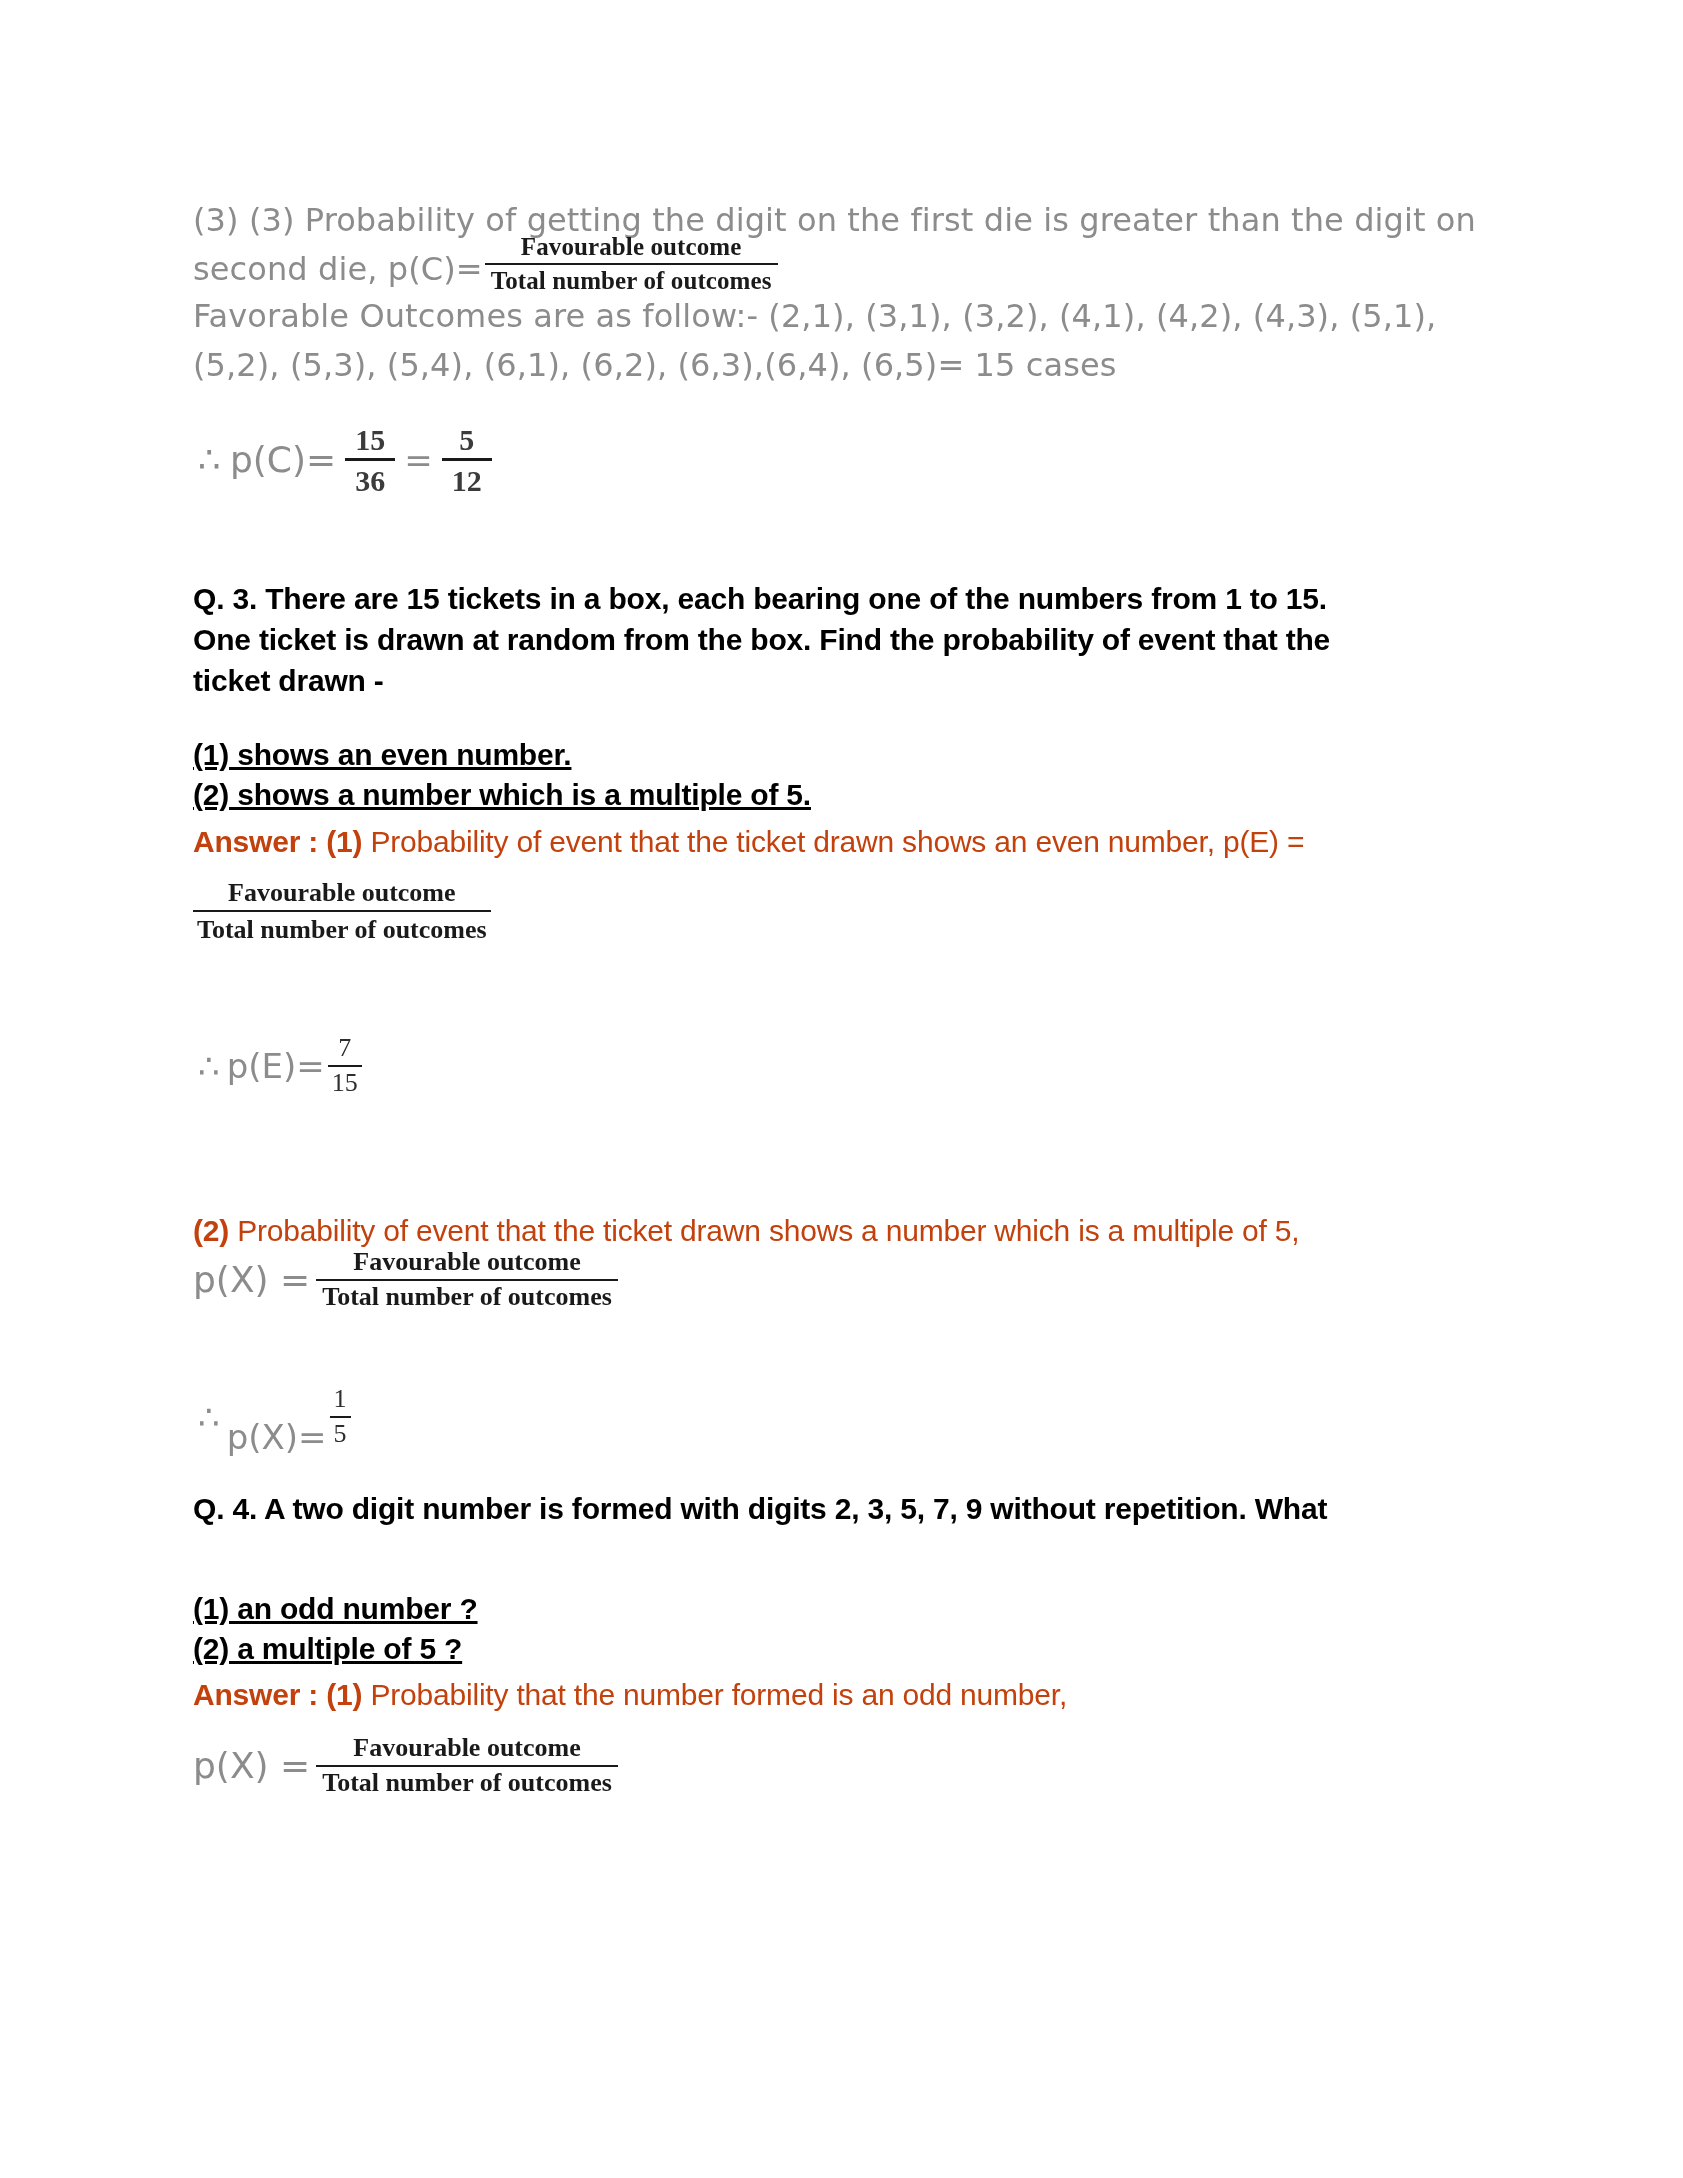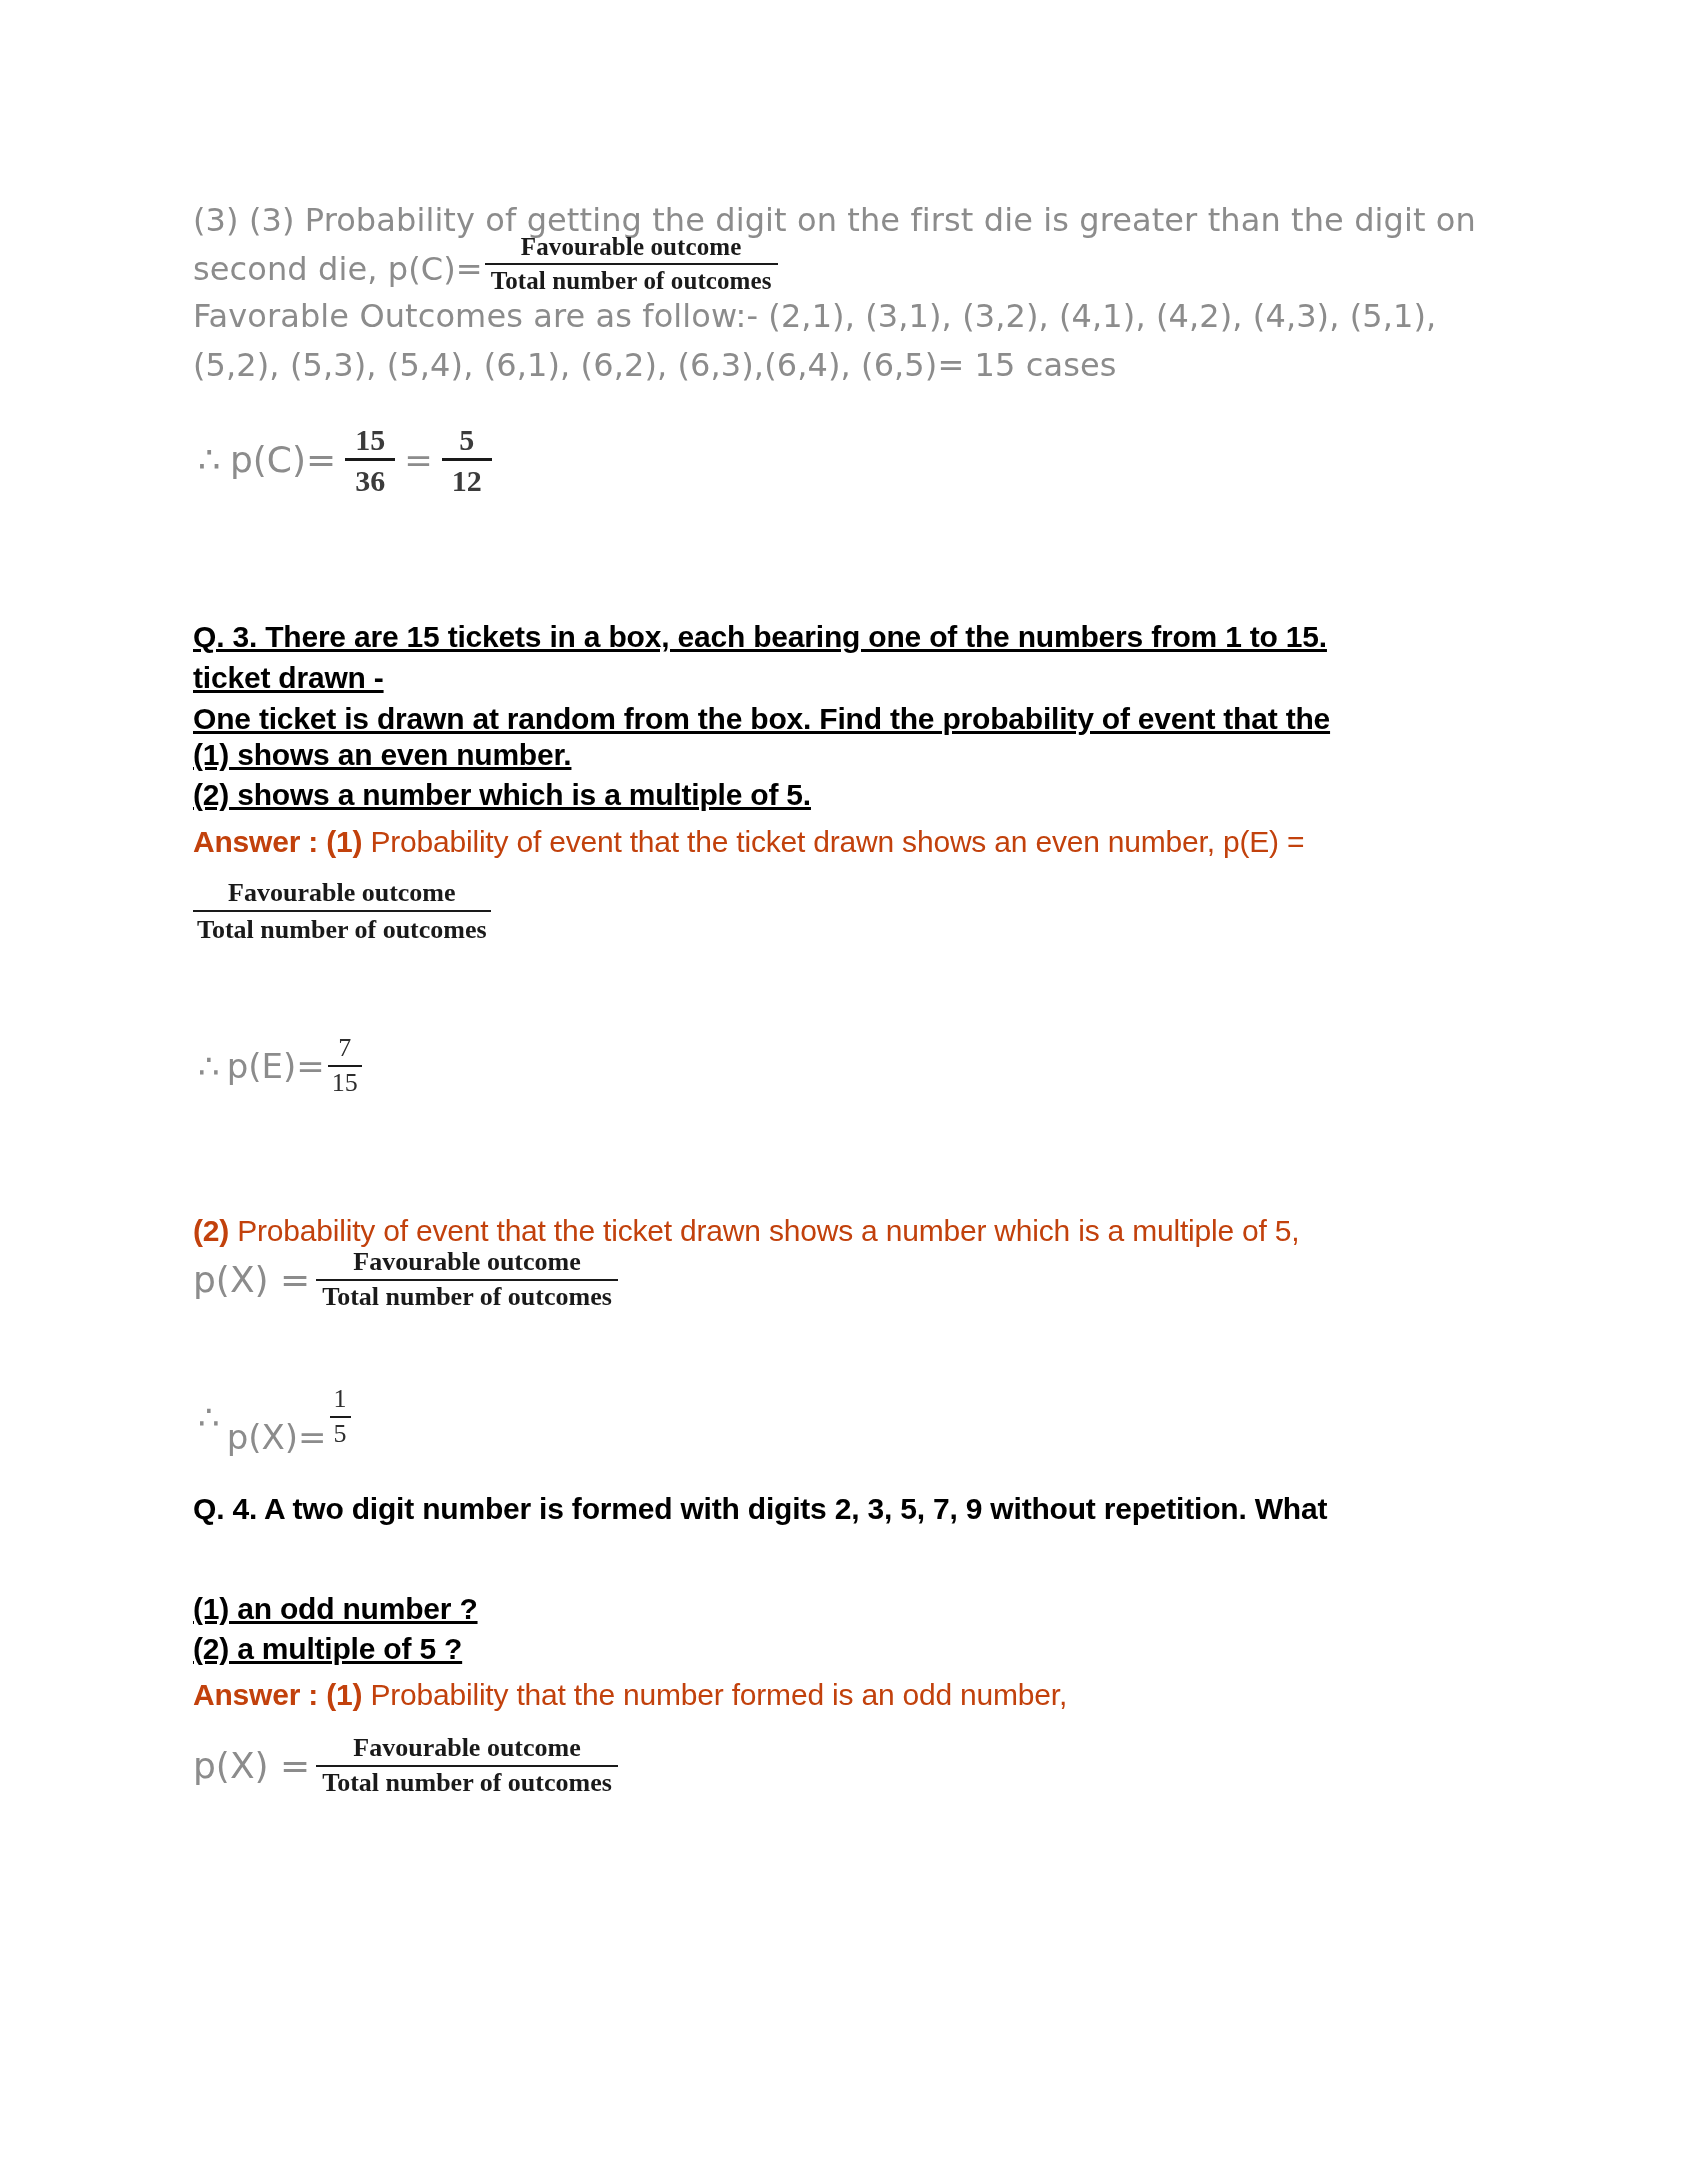--- a/index.html
+++ b/index.html
@@ -176,24 +176,24 @@
           <span class="den">36</span>
         </span>
         <span class="op">=</span>
         <span class="frac nums" style="color:#3b3b3b;">
           <span class="num">5</span>
           <span class="den">12</span>
         </span>
       </div>
     </div>
 
-    <div class="blk" style="left:0; top:420px; width:1292px;text-decoration:underline;">
+    <div class="blk" style="left:0; top:382px; width:1292px;">
       <div class="qhead">Q. 3. There are 15 tickets in a box, each bearing one of the numbers from 1 to 15.</div>
+      <div class="qhead">One ticket is drawn at random from the box. Find the probability of event that the</div>
       <div class="qhead">ticket drawn -</div>
-      <div class="qhead">One ticket is drawn at random from the box. Find the probability of event that the</div>
     </div>
 
     <div class="blk" style="left:0; top:539px; width:1292px;">
       <div class="qitem">(1) shows an even number.</div>
       <div class="qitem">(2) shows a number which is a multiple of 5.</div>
     </div>
 
     <div class="blk" style="left:0; top:625px; width:1292px;">
       <div class="ansline">
         <b>Answer : (1)</b><span> Probability of event that the ticket drawn shows an even number, p(E) =</span>

